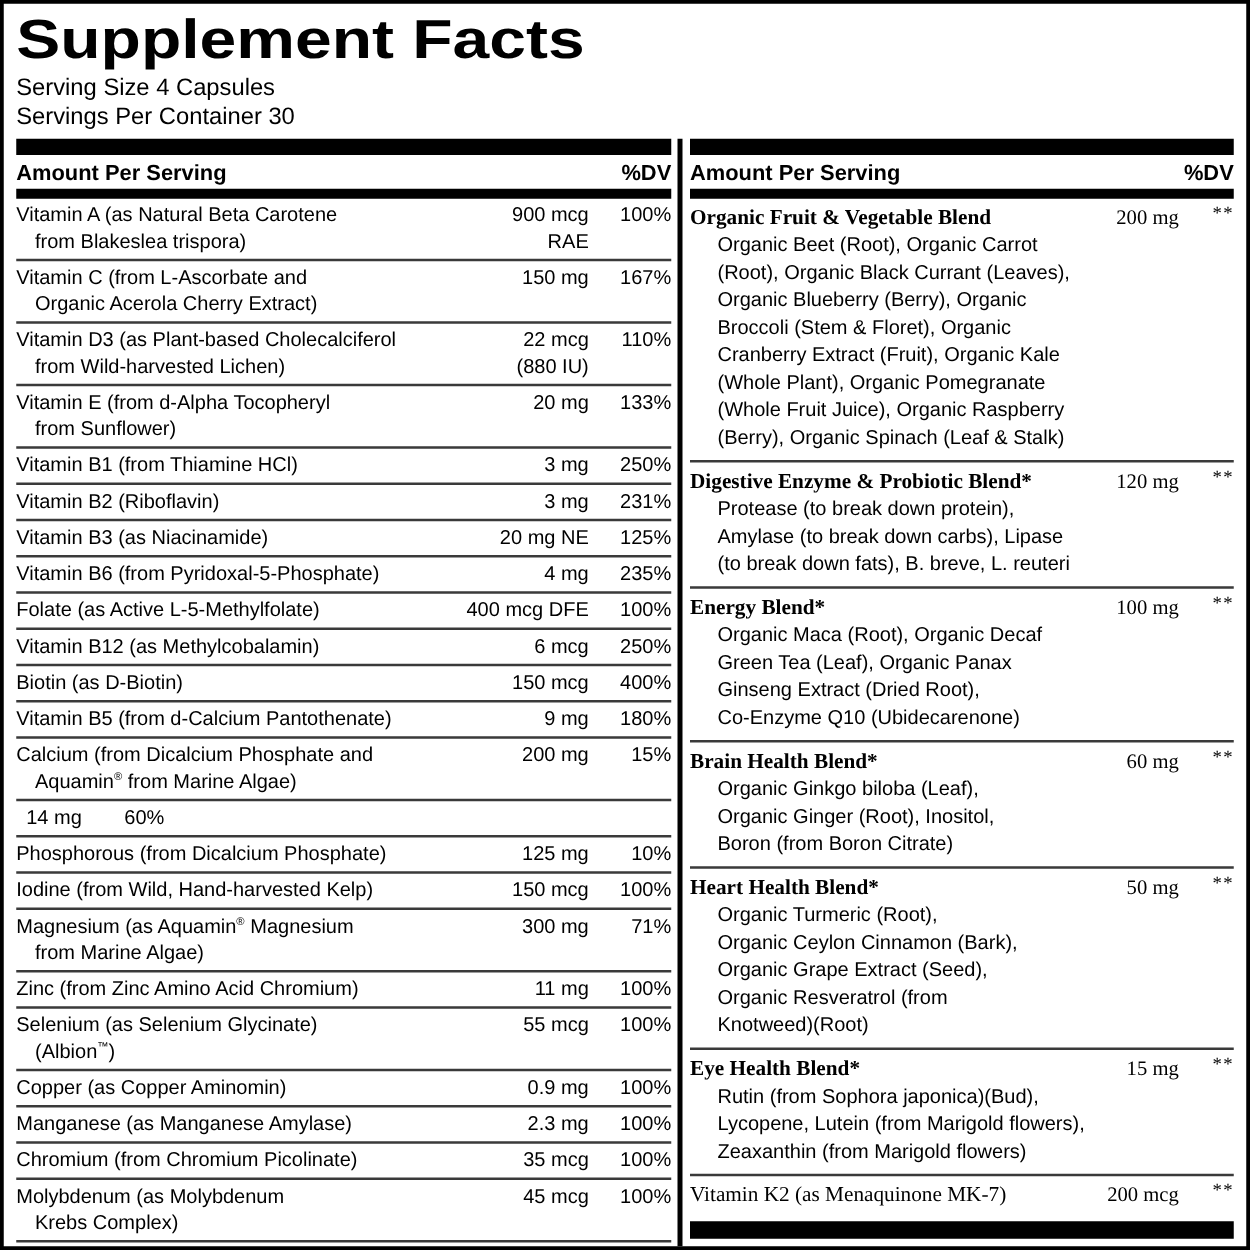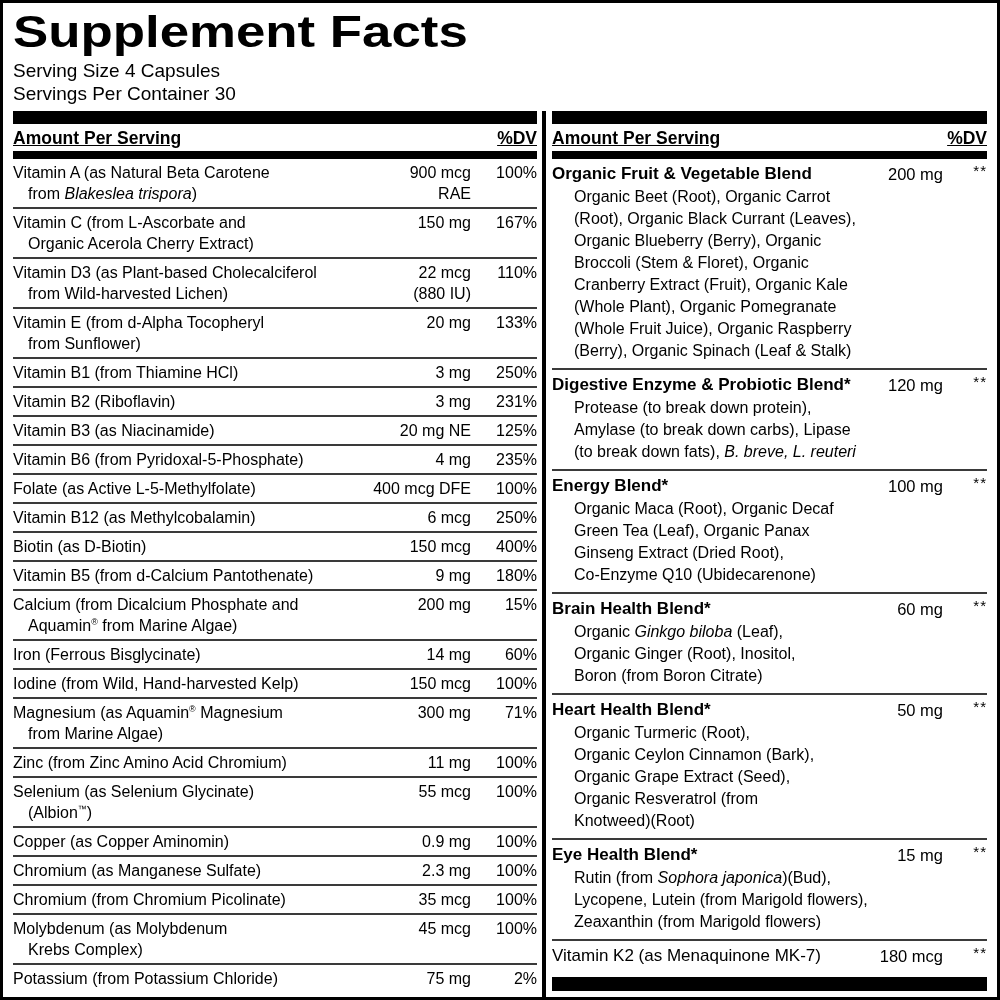--- a/index.html
+++ b/index.html
@@ -30,41 +30,40 @@
   .col-left{width:524px;flex:0 0 524px;}
   .vdiv{width:4px;background:var(--ink);margin:0 6px 0 5px;flex:0 0 4px;}
   .col-right{flex:1;}
   .bar{background:var(--ink);}
   .bar-thick{height:13px;}
   .bar-thin{height:8px;}
   .colhead{
     display:flex;justify-content:space-between;align-items:flex-end;
     font-weight:bold;font-size:17.5px;line-height:20px;
     padding:4px 0 3px 0;
-    text-decoration:underline;
   }
   
   .nrow{display:flex;align-items:flex-start;padding:3px 0;font-size:16px;line-height:21px;}
   .rows .nrow + .nrow{border-top:2px solid var(--hair);}
   .n-name{flex:1 1 auto;padding-left:15px;text-indent:-15px;}
   .n-amount{flex:0 0 auto;text-align:right;white-space:pre-line;margin-left:8px;}
   .n-dv{flex:0 0 62px;text-align:right;margin-left:4px;}
   sup{font-size:9px;line-height:0;}
   
   .brow{padding:4px 0 6px 0;font-size:16px;line-height:22px;}
   .rows .brow + .brow{border-top:2px solid var(--hair);}
-  .b-head{display:flex;align-items:flex-end;}
+  .b-head{display:flex;align-items:flex-end;font-family:Liberation Serif, serif;}
   .b-name{flex:1 1 auto;font-size:17px;}
   .b-name.bold{font-weight:bold;}
   .b-amount{flex:0 0 auto;text-align:right;white-space:nowrap;margin-left:6px;font-size:16.5px;}
   .b-dv{flex:0 0 44px;text-align:right;position:relative;top:-3px;font-size:15px;letter-spacing:1px;}
   .b-desc{margin-left:22px;margin-top:1px;}
   .footbar{height:14px;margin-top:4px;}
   .footnote{font-size:17.5px;line-height:22px;padding-top:5px;}
-  .it{font-style:italic;}
+  .it{}
 </style>
 </head>
 <body>
 
 <div class="label">
   <div class="title">Supplement Facts</div>
   <div class="serving-line">Serving Size 4 Capsules</div>
   <div class="serving-line">Servings Per Container 30</div>
 
   <div class="cols">
@@ -138,23 +137,27 @@
             <div class="n-name"><span>Vitamin B5 (from d-Calcium Pantothenate)</span></div>
             <div class="n-amount">9 mg</div>
             <div class="n-dv">180%</div>
           </div>
           <div class="nrow">
             <div class="n-name"><span>Calcium (from Dicalcium Phosphate and</span><br><span>Aquamin</span><sup>®</sup><span> from Marine Algae)</span></div>
             <div class="n-amount">200 mg</div>
             <div class="n-dv">15%</div>
           </div>
           <div class="nrow">
-            <div class="n-name"><span>Iron (Ferrous Bisglycinate)</span></div>
             <div class="n-amount">14 mg</div>
             <div class="n-dv">60%</div>
+          </div>
+          <div class="nrow">
+            <div class="n-name"><span>Phosphorous (from Dicalcium Phosphate)</span></div>
+            <div class="n-amount">125 mg</div>
+            <div class="n-dv">10%</div>
           </div>
           <div class="nrow">
             <div class="n-name"><span>Iodine (from Wild, Hand-harvested Kelp)</span></div>
             <div class="n-amount">150 mcg</div>
             <div class="n-dv">100%</div>
           </div>
           <div class="nrow">
             <div class="n-name"><span>Magnesium (as Aquamin</span><sup>®</sup><span> Magnesium</span><br><span>from Marine Algae)</span></div>
             <div class="n-amount">300 mg</div>
             <div class="n-dv">71%</div>
@@ -168,21 +171,21 @@
             <div class="n-name"><span>Selenium (as Selenium Glycinate)</span><br><span>(Albion</span><sup>™</sup><span>)</span></div>
             <div class="n-amount">55 mcg</div>
             <div class="n-dv">100%</div>
           </div>
           <div class="nrow">
             <div class="n-name"><span>Copper (as Copper Aminomin)</span></div>
             <div class="n-amount">0.9 mg</div>
             <div class="n-dv">100%</div>
           </div>
           <div class="nrow">
-            <div class="n-name"><span>Chromium (as Manganese Sulfate)</span></div>
+            <div class="n-name"><span>Manganese (as Manganese Amylase)</span></div>
             <div class="n-amount">2.3 mg</div>
             <div class="n-dv">100%</div>
           </div>
           <div class="nrow">
             <div class="n-name"><span>Chromium (from Chromium Picolinate)</span></div>
             <div class="n-amount">35 mcg</div>
             <div class="n-dv">100%</div>
           </div>
           <div class="nrow">
             <div class="n-name"><span>Molybdenum (as Molybdenum</span><br><span>Krebs Complex)</span></div>
@@ -251,21 +254,21 @@
             <div class="b-head">
               <div class="b-name bold"><span>Eye Health Blend*</span></div>
               <div class="b-amount">15 mg</div>
               <div class="b-dv">**</div>
             </div>
             <div class="b-desc"><span>Rutin (from </span><span class="it">Sophora japonica</span><span>)(Bud),</span><br><span>Lycopene, Lutein (from Marigold flowers),</span><br><span>Zeaxanthin (from Marigold flowers)</span></div>
           </div>
           <div class="brow">
             <div class="b-head">
               <div class="b-name"><span>Vitamin K2 (as Menaquinone MK-7)</span></div>
-              <div class="b-amount">180 mcg</div>
+              <div class="b-amount">200 mcg</div>
               <div class="b-dv">**</div>
             </div>
           </div>
         </div>
       <div class="bar footbar"></div>
       <div class="footnote">**Daily Value (DV) not established.</div>
     </div>
 
   </div>
 </div>

